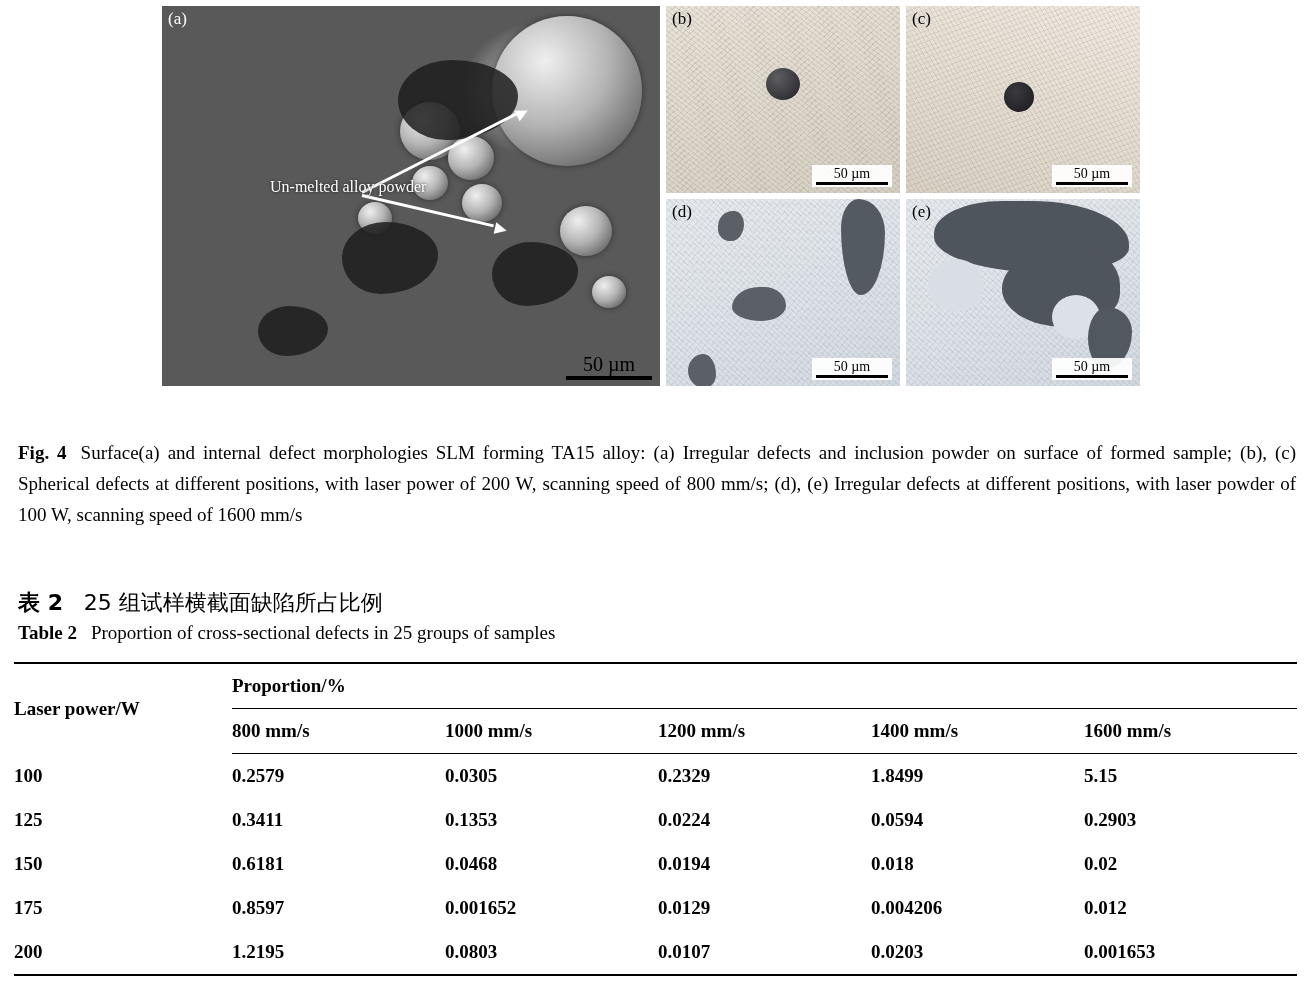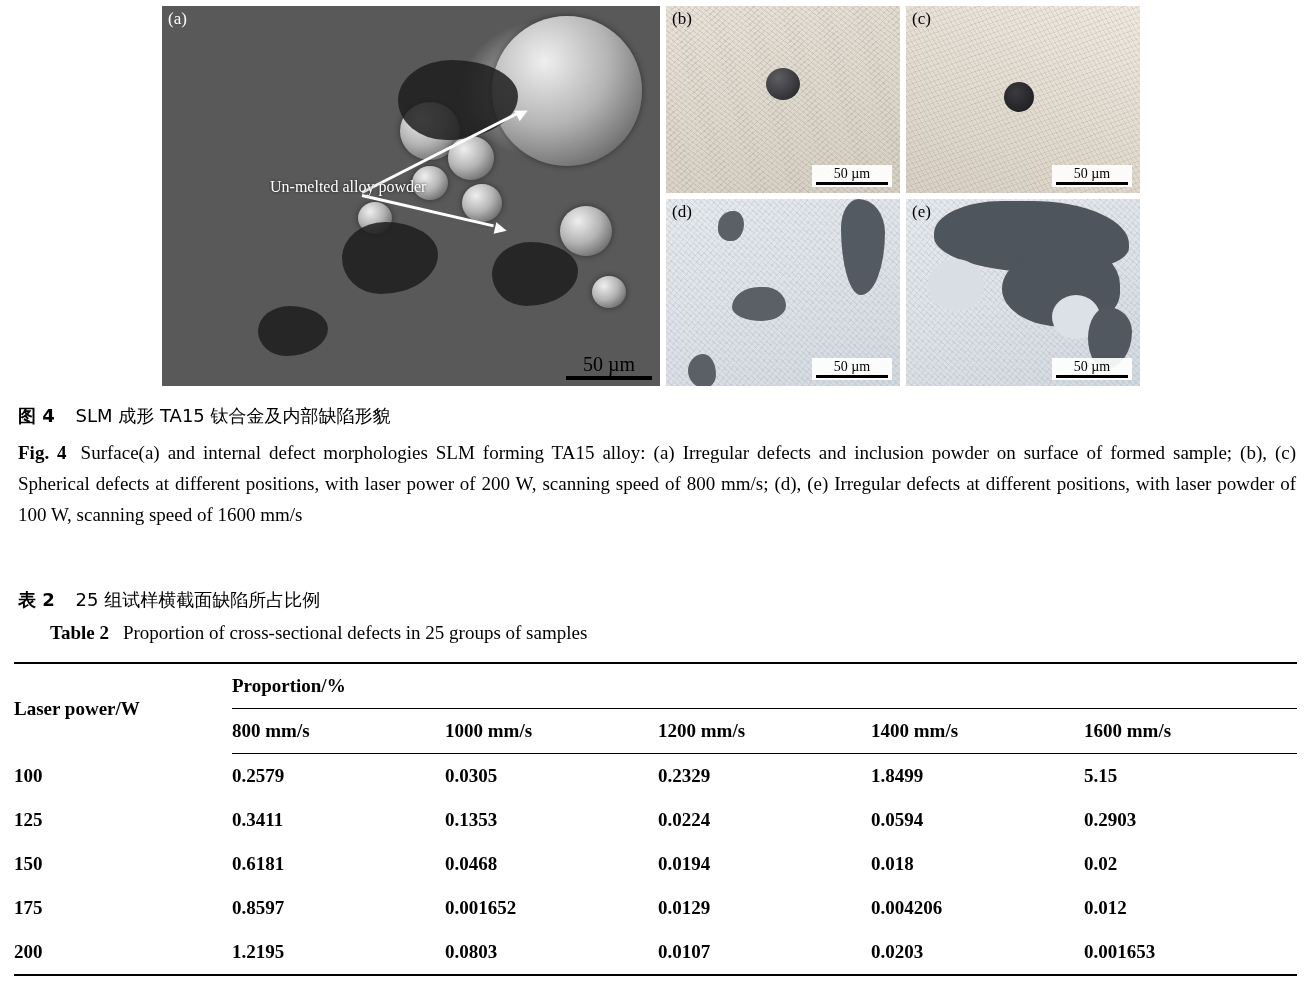--- a/index.html
+++ b/index.html
@@ -204,28 +204,28 @@
     text-align-last: left;
   }
   .fig-caption b { font-weight: bold; }
 
   .table-title {
     position: absolute;
     left: 18px;
     top: 588px;
     font-size: 19px;
   }
-  .table-title .cn { font-family: "DejaVu Sans", sans-serif; font-size: 18px; text-align: center; }
+  .table-title .cn { font-family: "DejaVu Sans", sans-serif; font-size: 22px; text-align: center; }
   .table-title2 {
     position: absolute;
     left: 18px;
     top: 622px;
     font-size: 19px;
   }
-  .table-title2 b { font-weight: bold; margin-left: 32px; }
+  .table-title2 b { font-weight: bold; }
 
   
   table.data {
     position: absolute;
     left: 14px;
     top: 662px;
     width: 1283px;
     border-collapse: collapse;
     font-size: 19px;
     font-family: "Liberation Serif", serif;
@@ -340,24 +340,20 @@
           <div class="panel-label">(e)</div>
           <div class="scalebar onwhite">
             <div class="txt">50 µm</div>
             <div class="bar"></div>
           </div>
         </div>
       </div>
     </div>
   </div>
 
-  <div class="fig-title">
-    <b class="cn">图 4</b>
-    <span style="display:inline-block; width:16px;"></span><span class="cn">SLM 成形 TA15 钛合金及内部缺陷形貌</span>
-  </div>
 
   <div class="fig-caption">
     <b>Fig. 4</b><span style="display:inline-block; width:14px;"></span><span>Surface(a) and internal defect morphologies SLM forming TA15 alloy: (a) Irregular defects and inclusion powder on surface of formed sample; (b), (c) Spherical defects at different positions, with laser power of 200 W, scanning speed of 800 mm/s; (d), (e) Irregular defects at different positions, with laser powder of 100 W, scanning speed of 1600 mm/s</span>
   </div>
 
   <div class="table-title">
     <b class="cn">表 2</b>
     <span style="display:inline-block; width:16px;"></span><span class="cn">25 组试样横截面缺陷所占比例</span>
   </div>
   <div class="table-title2">

